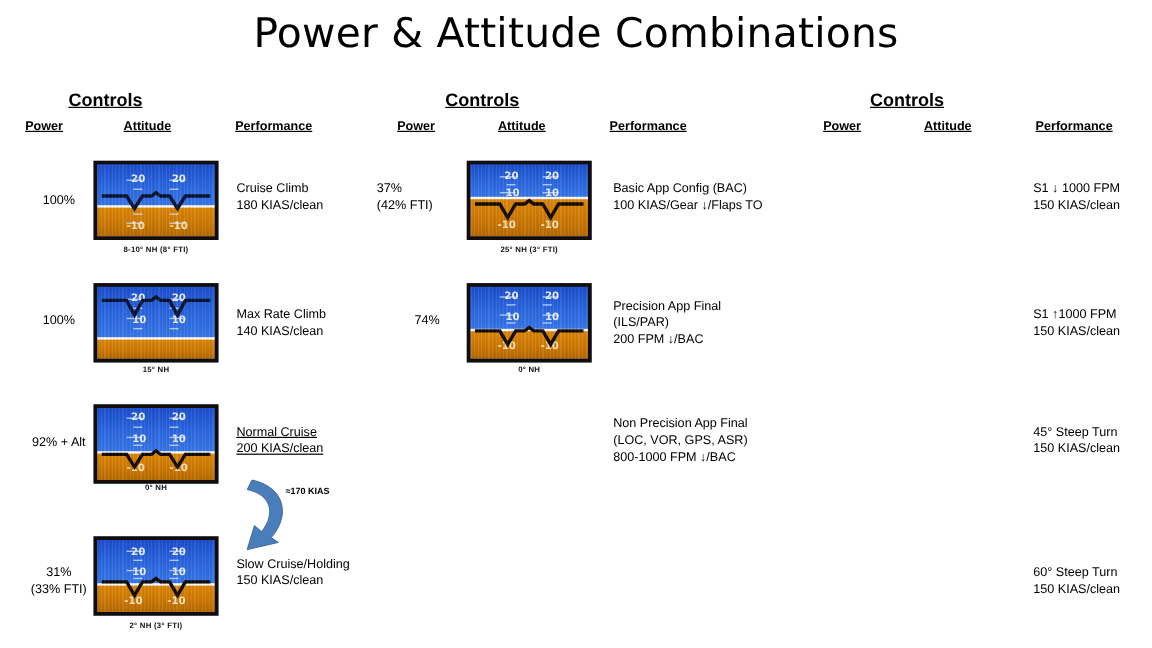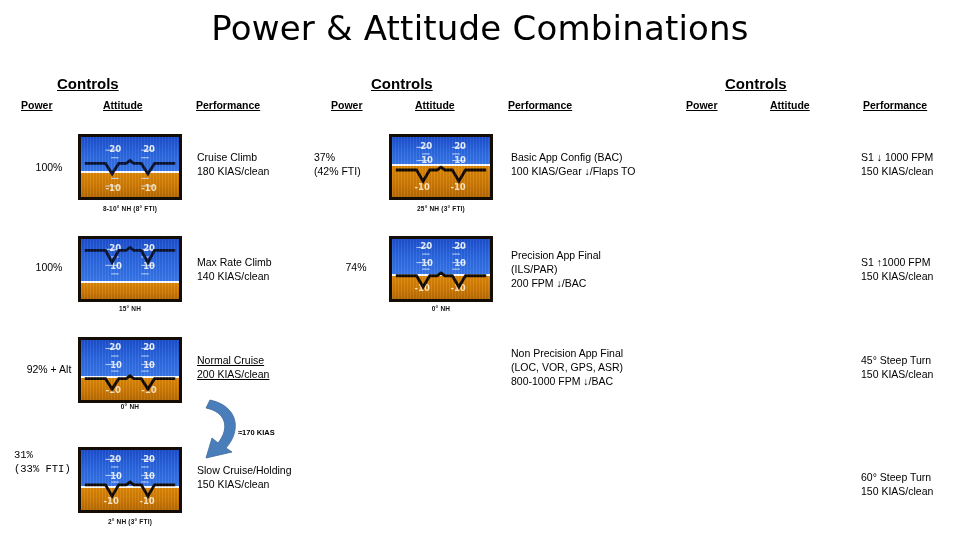--- a/index.html
+++ b/index.html
@@ -221,23 +221,23 @@
 <div class="adi-cap" style="left:78px; top:403px; width:104px;">0° NH</div>
 
 <div class="cell" style="left:197px; top:353px; width:120px;text-decoration:underline;">Normal Cruise
 200 KIAS/clean</div>
 
 <div class="arrow-wrap" style="left:198px; top:396px; width:60px; height:64px;">
   <svg width="60" height="64" viewBox="0 0 60 64">
     <path d="M12,4 C40,10 44,34 28,52 L34,56 L8,62 L14,42 L20,47 C32,32 28,16 8,12 Z" fill="#4a7ebb" stroke="#3d6898" stroke-width="0.8"></path>
   </svg>
 </div>
-<div class="arrow-label" style="left:238px; top:428px;">≈170 KIAS</div>
-
-<div class="cell" style="left:14px; top:448px; width:70px; text-align:left;font-family:Liberation Mono, monospace;">31%
+<div class="arrow-label" style="left:238px; top:405px;">≈170 KIAS</div>
+
+<div class="cell" style="left:14px; top:470px; width:70px; text-align:center;">31%
 (33% FTI)</div>
 
 <div class="adi" style="left:78px; top:447px;">
   <div class="sky" style="height:62%"></div>
   <div class="ground" style="height:38%"></div>
   <div class="horizon" style="top:60%"></div>
   <svg viewBox="0 0 104 66" preserveAspectRatio="none">
     <g stroke="#cfe0ff" stroke-width="1.2" fill="none" opacity="0.85">
       <line x1="26" y1="10" x2="40" y2="10"></line>
         <line x1="64" y1="10" x2="78" y2="10"></line>

